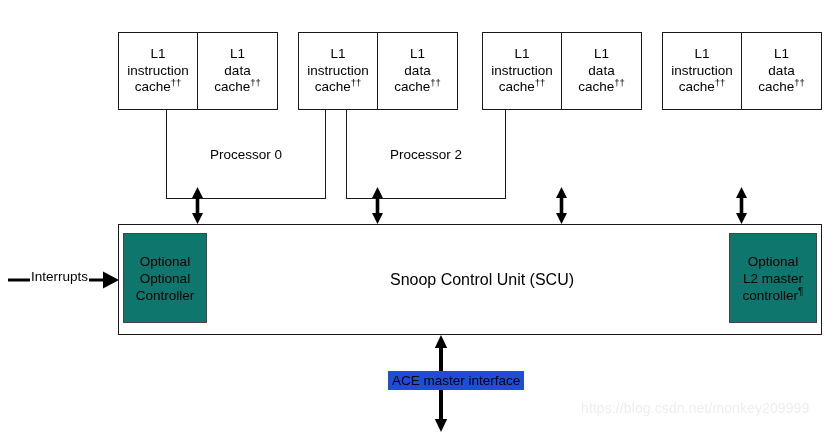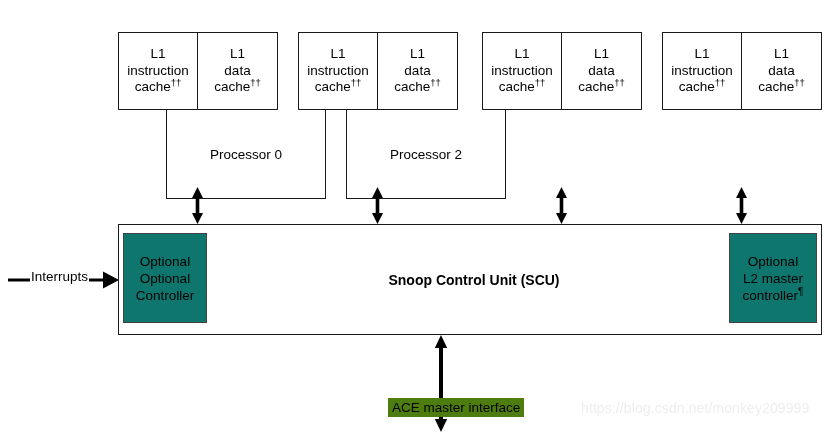--- a/index.html
+++ b/index.html
@@ -88,29 +88,28 @@
     left: 118px;
     top: 224px;
     width: 704px;
     height: 111px;
     box-sizing: border-box;
     border: 1.4px solid #1a1a1a;
     background: #ffffff;
   }
   #scu-label {
     position: absolute;
-    left: 4px;
+    left: 12px;
     top: 0;
     width: 100%;
     height: 100%;
     display: flex;
     align-items: center;
     justify-content: center;
-    font-size: 14px;
-    font-weight: bold;
+    font-size: 16px;
   }
   .inner-box {
     position: absolute;
     box-sizing: border-box;
     border: 1.2px solid #444444;
     background: #0f766e;
     display: flex;
     flex-direction: column;
     align-items: center;
     justify-content: center;
@@ -165,23 +164,22 @@
     top: 335px;
     width: 16px;
     height: 97px;
   }
   #ace-label {
     position: absolute;
     left: 388px;
     top: 371px;
     font-size: 13.5px;
     white-space: nowrap;
-    background: #4d7c0f;
+    background: #1d4ed8;
     padding: 2px 4px;
-    margin-top: 27px;
   }
 
   
   #watermark {
     position: absolute;
     left: 581px;
     top: 400px;
     font-size: 14px;
     color: #eeeeee;
     letter-spacing: 0.1px;

